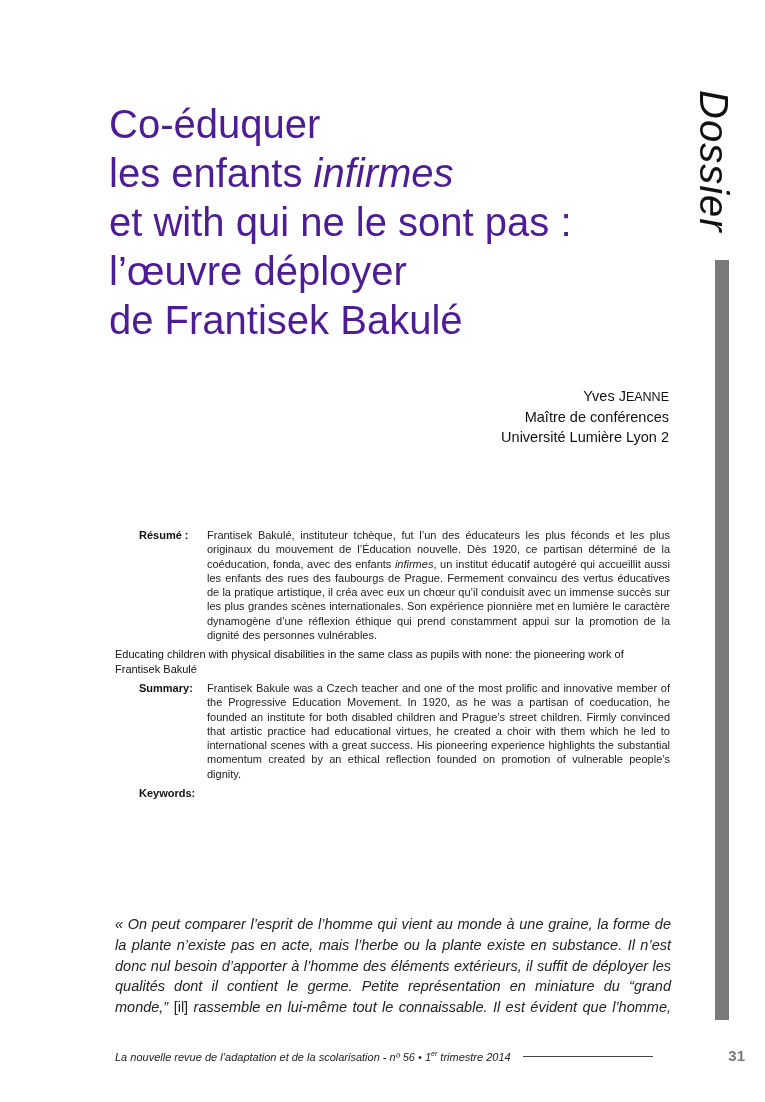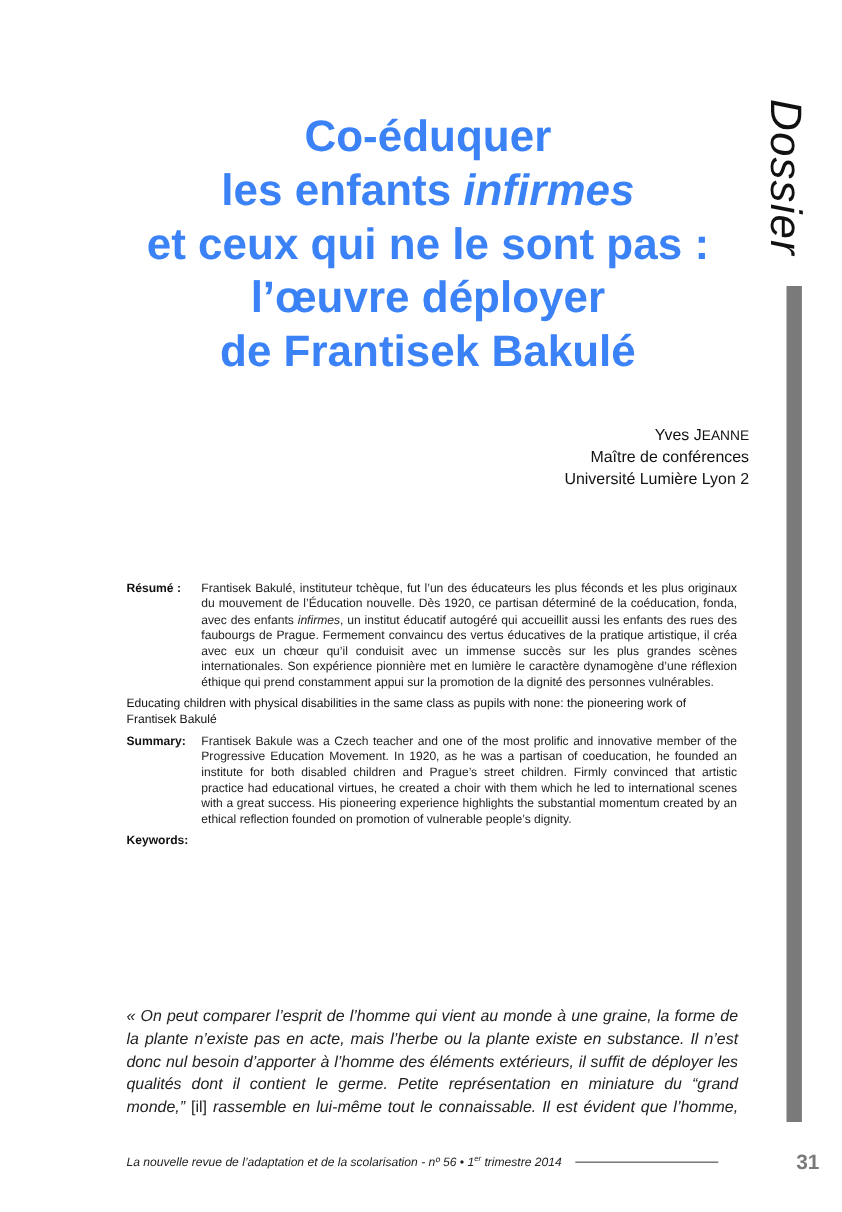--- a/index.html
+++ b/index.html
@@ -13,67 +13,67 @@
       font-family: "Liberation Sans", sans-serif;
       font-style: italic; font-size: 40px; font-weight: 300;
       color: #111; letter-spacing: 1px; line-height: 1;
     }
     .side-bar {
       position: absolute; left: 715px; top: 260px; width: 14px; height: 760px;
       background: #7a7a7a;
     }
     .title {
       position: absolute; right: 96px; top: 100px; width: 560px;
-      text-align: center; font-size: 40px; line-height: 49px; font-weight: 700;
-      color: #3b82f6; margin: 0;
+      text-align: left; font-size: 40px; line-height: 49px; font-weight: 400;
+      color: #4c1d95; margin: 0;
     }
     .title .line { display: block; white-space: nowrap; }
     .title em { font-style: italic; }
     .author {
-      position: absolute; right: 84px; top: 386px; width: 400px;
+      position: absolute; right: 96px; top: 386px; width: 400px;
       text-align: right; font-size: 14.5px; line-height: 20px;
     }
     .author .line { display: block; }
     .author .sc { font-size: 12.5px; }
     .abstract {
       position: absolute; left: 115px; top: 528px; width: 555px;
       font-size: 11px; line-height: 14.3px; color: #222;
     }
-    .abs-row { display: flex; margin-bottom: 5px; }
+    .abs-row { display: flex; margin-bottom: 5px; margin-left: 24px; }
     .abs-label { flex: 0 0 68px; font-weight: bold; color: #111; }
     .abs-text { flex: 1; text-align: justify; }
     .abs-text em { font-style: italic; }
     .en-title { font-weight: normal; color: #111; margin-bottom: 5px; }
     .quote {
       position: absolute; left: 115px; top: 914px; width: 556px;
       font-style: italic; font-size: 14.5px; line-height: 20.8px; color: #222;
       text-align: justify; text-align-last: justify;
     }
     .quote .roman { font-style: normal; }
     .footer {
       position: absolute; left: 115px; top: 1047px; width: 630px; height: 18px;
       display: flex; align-items: center;
     }
     .footer-text { font-style: italic; font-size: 11px; color: #222; white-space: nowrap; }
     .footer-text sup { font-size: 7px; }
     .footer-rule { width: 130px; height: 1px; background: #444; margin-left: 12px; }
     .page-num {
-      position: absolute; right: 0; top: 0; font-weight: bold; font-size: 19px; color: #7a7a7a;
+      position: absolute; right: 0; top: 0; font-weight: bold; font-size: 15px; color: #7a7a7a;
     }
   </style>
 </head>
 <body>
 
 <div class="section-label">Dossier</div>
 <div class="side-bar"></div>
 
 <h1 class="title">
   <span class="line">Co-éduquer</span>
   <span class="line"><span>les enfants </span><em>infirmes</em></span>
-  <span class="line">et ceux qui ne le sont pas :</span>
+  <span class="line">et with qui ne le sont pas :</span>
   <span class="line">l’œuvre déployer</span>
   <span class="line">de Frantisek Bakulé</span>
 </h1>
 
 <div class="author">
   <span class="line"><span>Yves</span> <span style="text-transform:uppercase;"><span style="font-size:14.5px;">J</span><span class="sc">EANNE</span></span></span>
   <span class="line">Maître de conférences</span>
   <span class="line">Université Lumière Lyon 2</span>
 </div>
 

